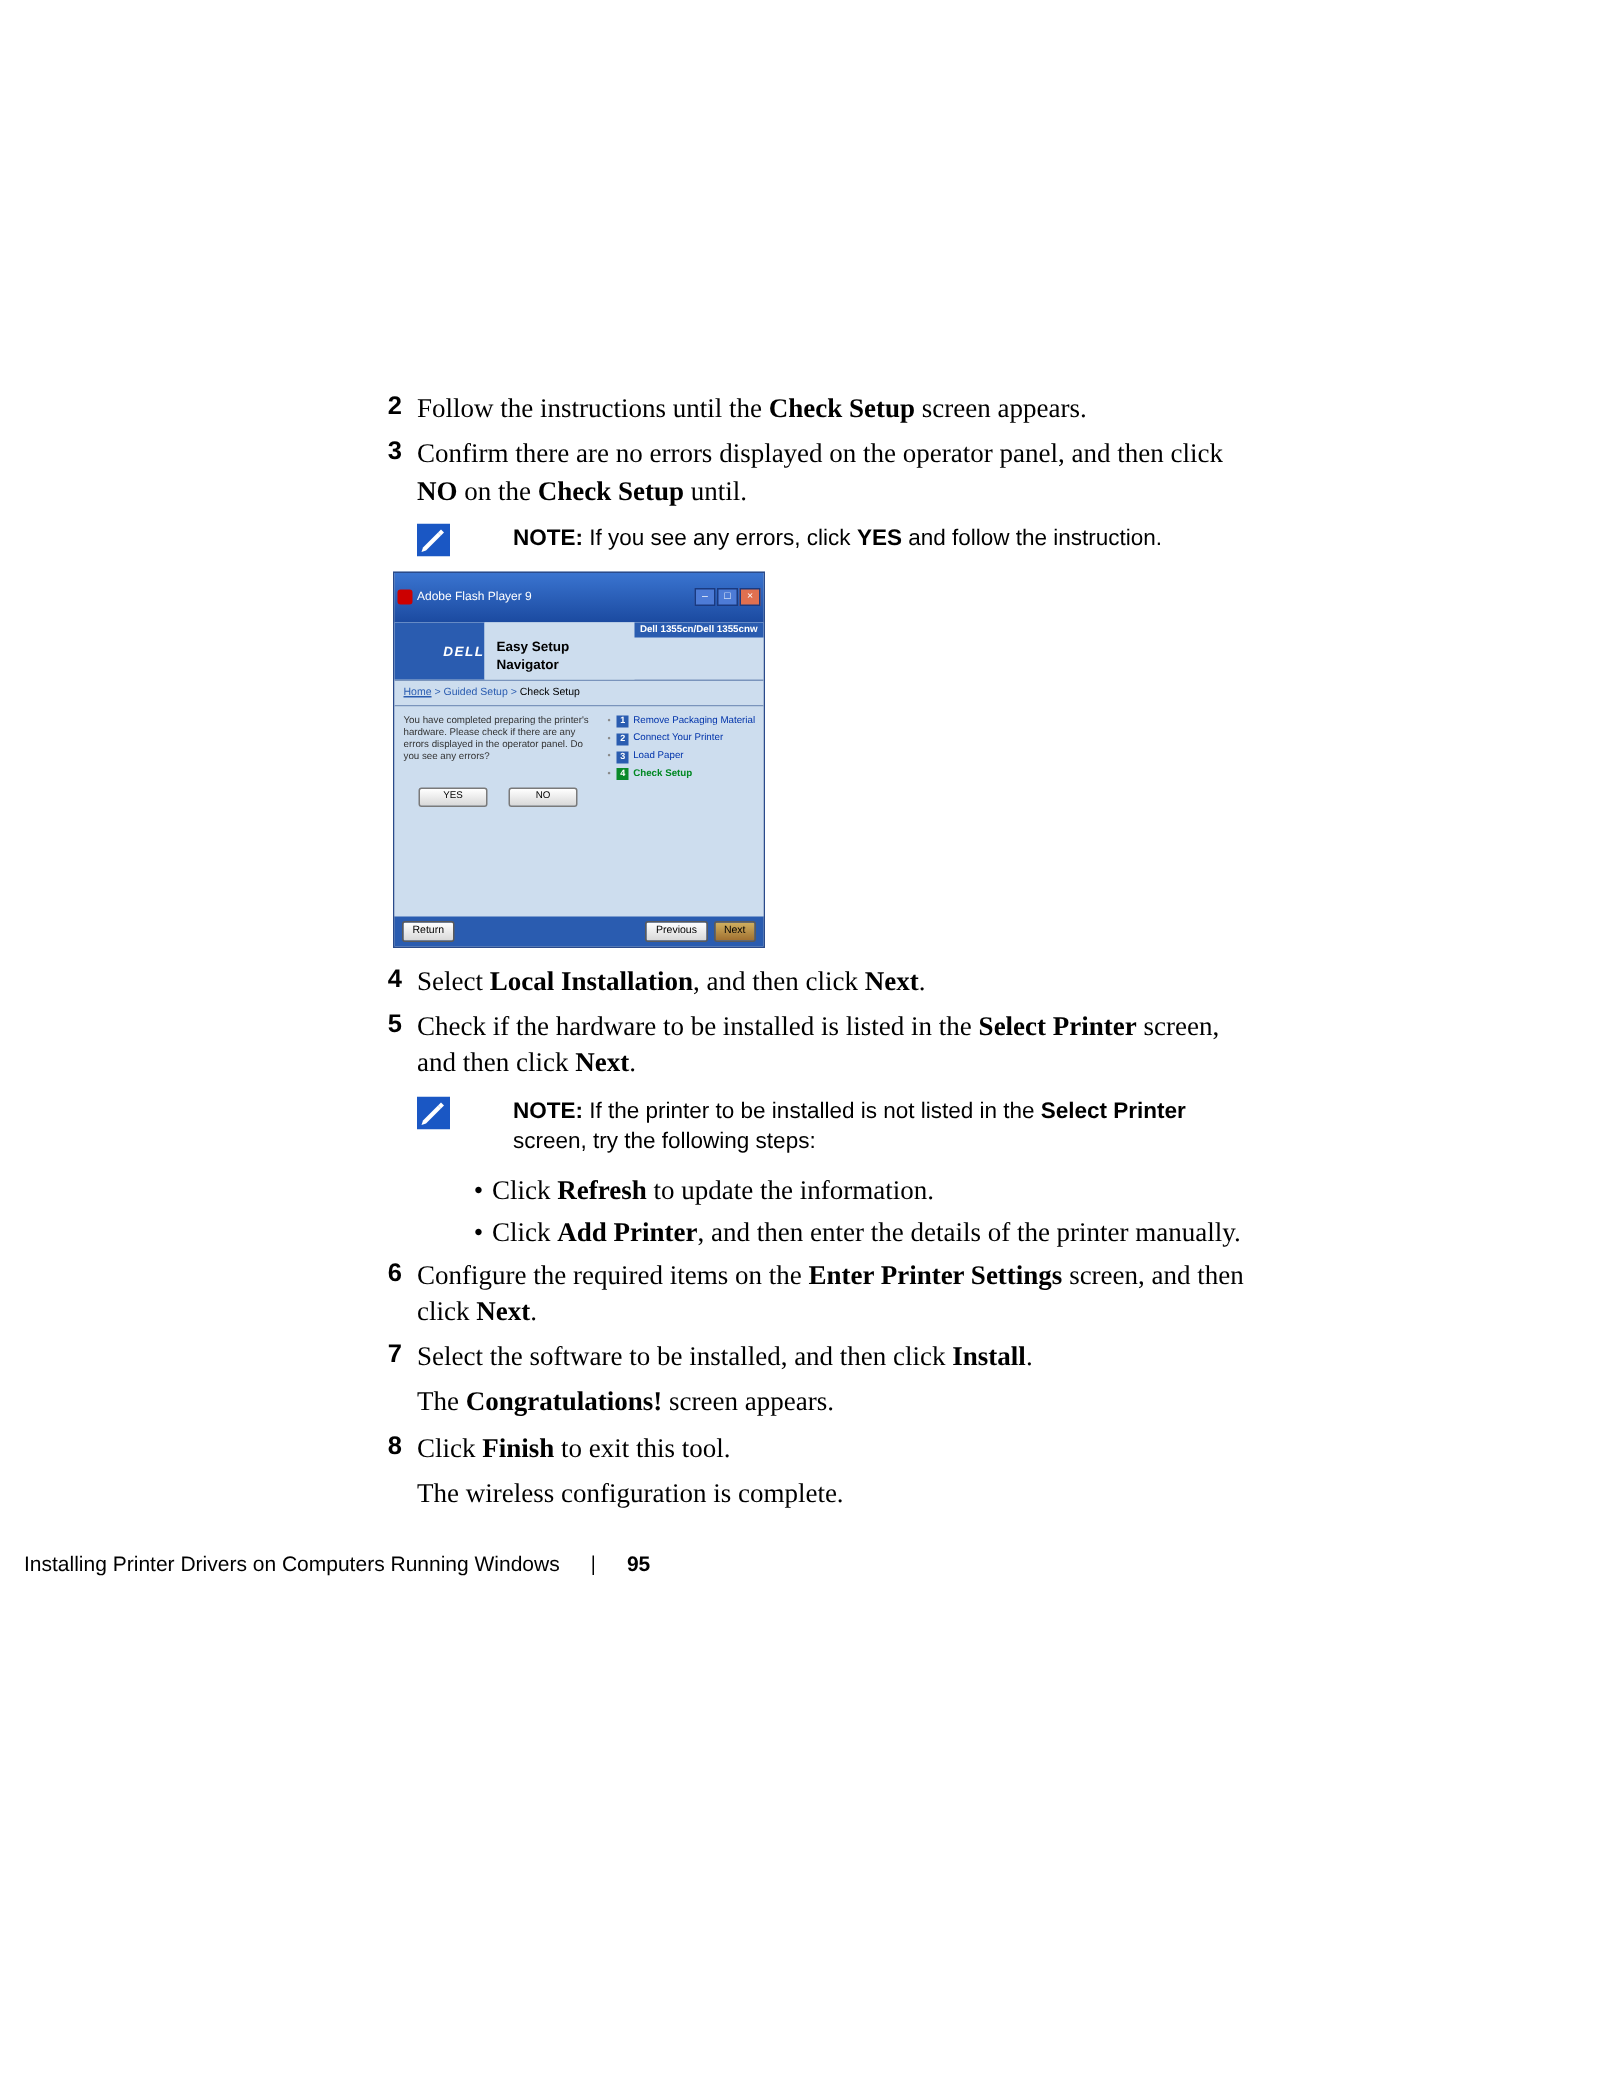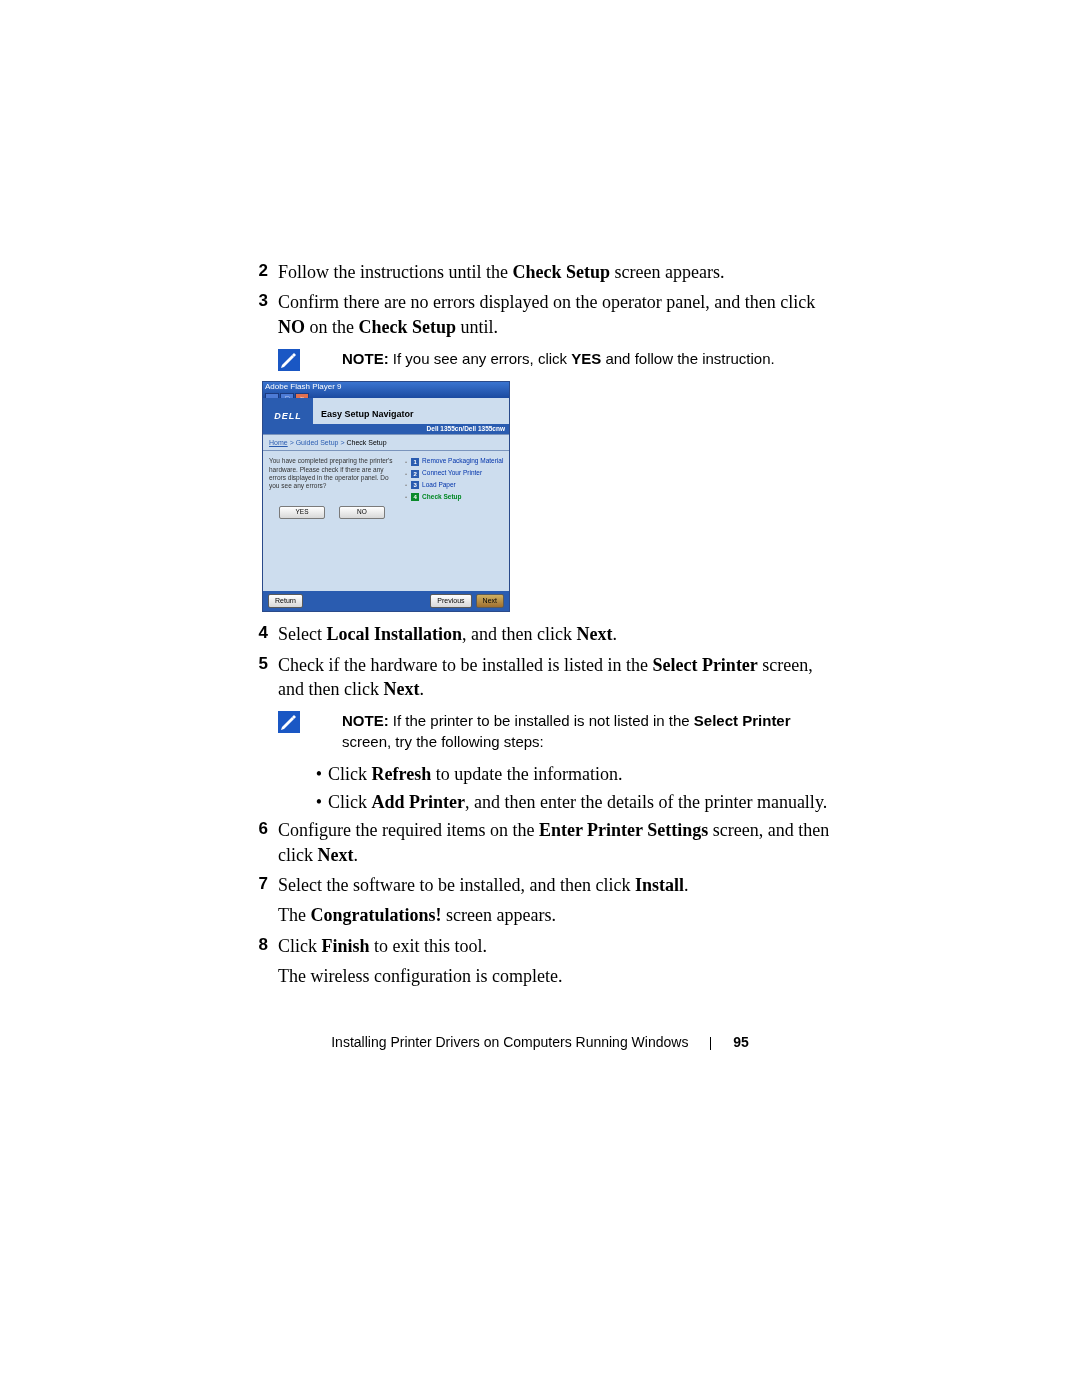--- a/index.html
+++ b/index.html
@@ -61,23 +61,22 @@
   }
   .bullet-dot {
     width: 18px;
     flex: 0 0 18px;
     text-align: center;
   }
   .bullet-body { flex: 1; }
   .footer {
     position: absolute;
     bottom: 345px;
-    left: 0;
+    left: 16px;
     right: 0;
-    text-align: center;
     font-family: Arial, Helvetica, sans-serif;
     font-size: 14px;
   }
   .footer-sep {
     display: inline-block;
     border-left: 1px solid #000;
     height: 13px;
     vertical-align: middle;
     margin: 0 18px;
   }
@@ -91,26 +90,25 @@
     margin: 10px 0 10px 22px;
     border: 1px solid #2a4a8a;
     font-family: Tahoma, Arial, sans-serif;
     font-size: 7px;
     background: #cdddee;
     color: #000;
   }
   .titlebar {
     background: linear-gradient(#3a74d0, #1b4aa0);
     color: #fff;
-    height: 16px;
-    display: flex;
-    align-items: flex-start;
+    height: 33px;
+    display: flex;
+    align-items: center;
     padding: 0 2px;
     font-size: 8px;
-    flex-direction: column;
   }
   .titlebar .flashicon {
     width: 10px;
     height: 10px;
     background: #c00;
     border-radius: 2px;
     margin-right: 3px;
     position: relative;
   }
   .titlebar .title { flex: 1; }
@@ -120,37 +118,37 @@
     background: #4d7bd6;
     border: 1px solid #1a3a80;
     font-size: 7px;
     text-align: center;
     line-height: 9px;
     color: #fff;
   }
   .winbtn.close { background: #e07050; }
   .header-row { display: flex; background: #cdddee; border-bottom: 1px solid #7a94bc; }
   .dell-cell {
-    width: 50px;
+    width: 60px;
     background: #2a5cb0;
     display: flex;
     align-items: center;
-    justify-content: center;
+    justify-content: flex-end;
   }
   .dell-logo {
     color: #fff;
     font-size: 9px;
     font-weight: bold;
     letter-spacing: 1px;
     font-style: italic;
   }
   .nav-cell {
     flex: 1;
     display: flex;
-    flex-direction: column;
+    flex-direction: row;
   }
   .nav-title {
     flex: 1;
     font-weight: bold;
     font-size: 9px;
     padding: 10px 8px 4px 8px;
     background: #cdddee;
   }
   .product-strip {
     background: #2a5cb0;

